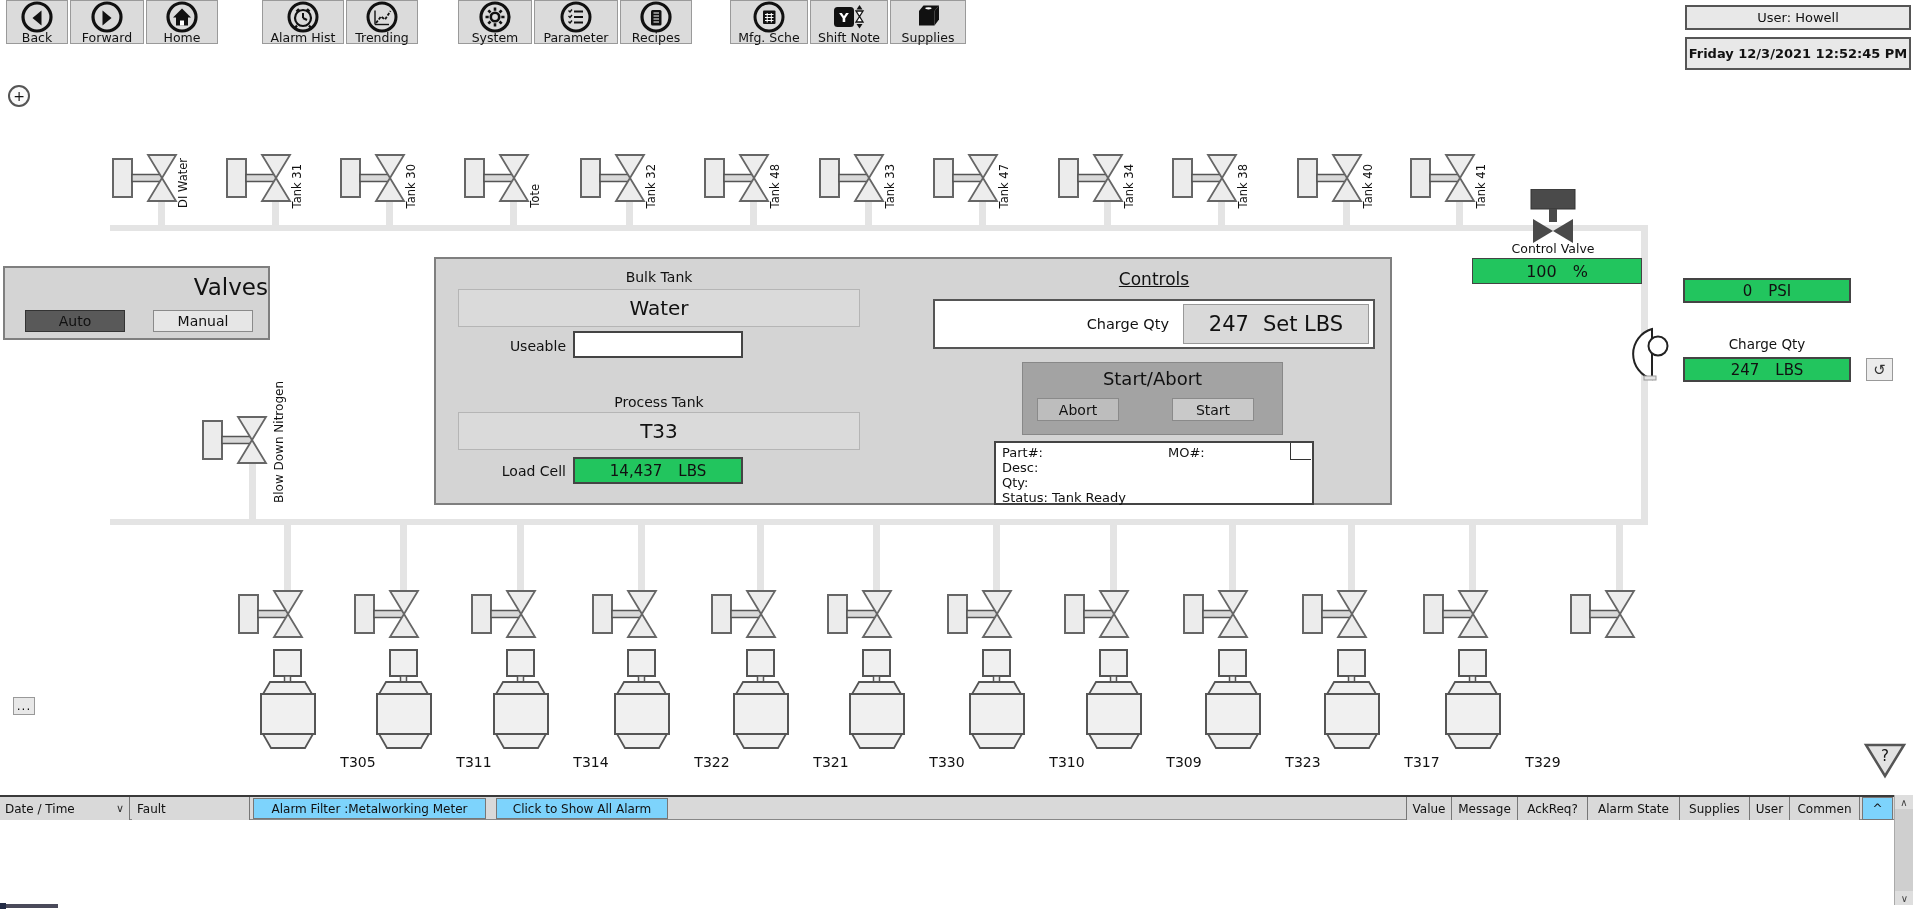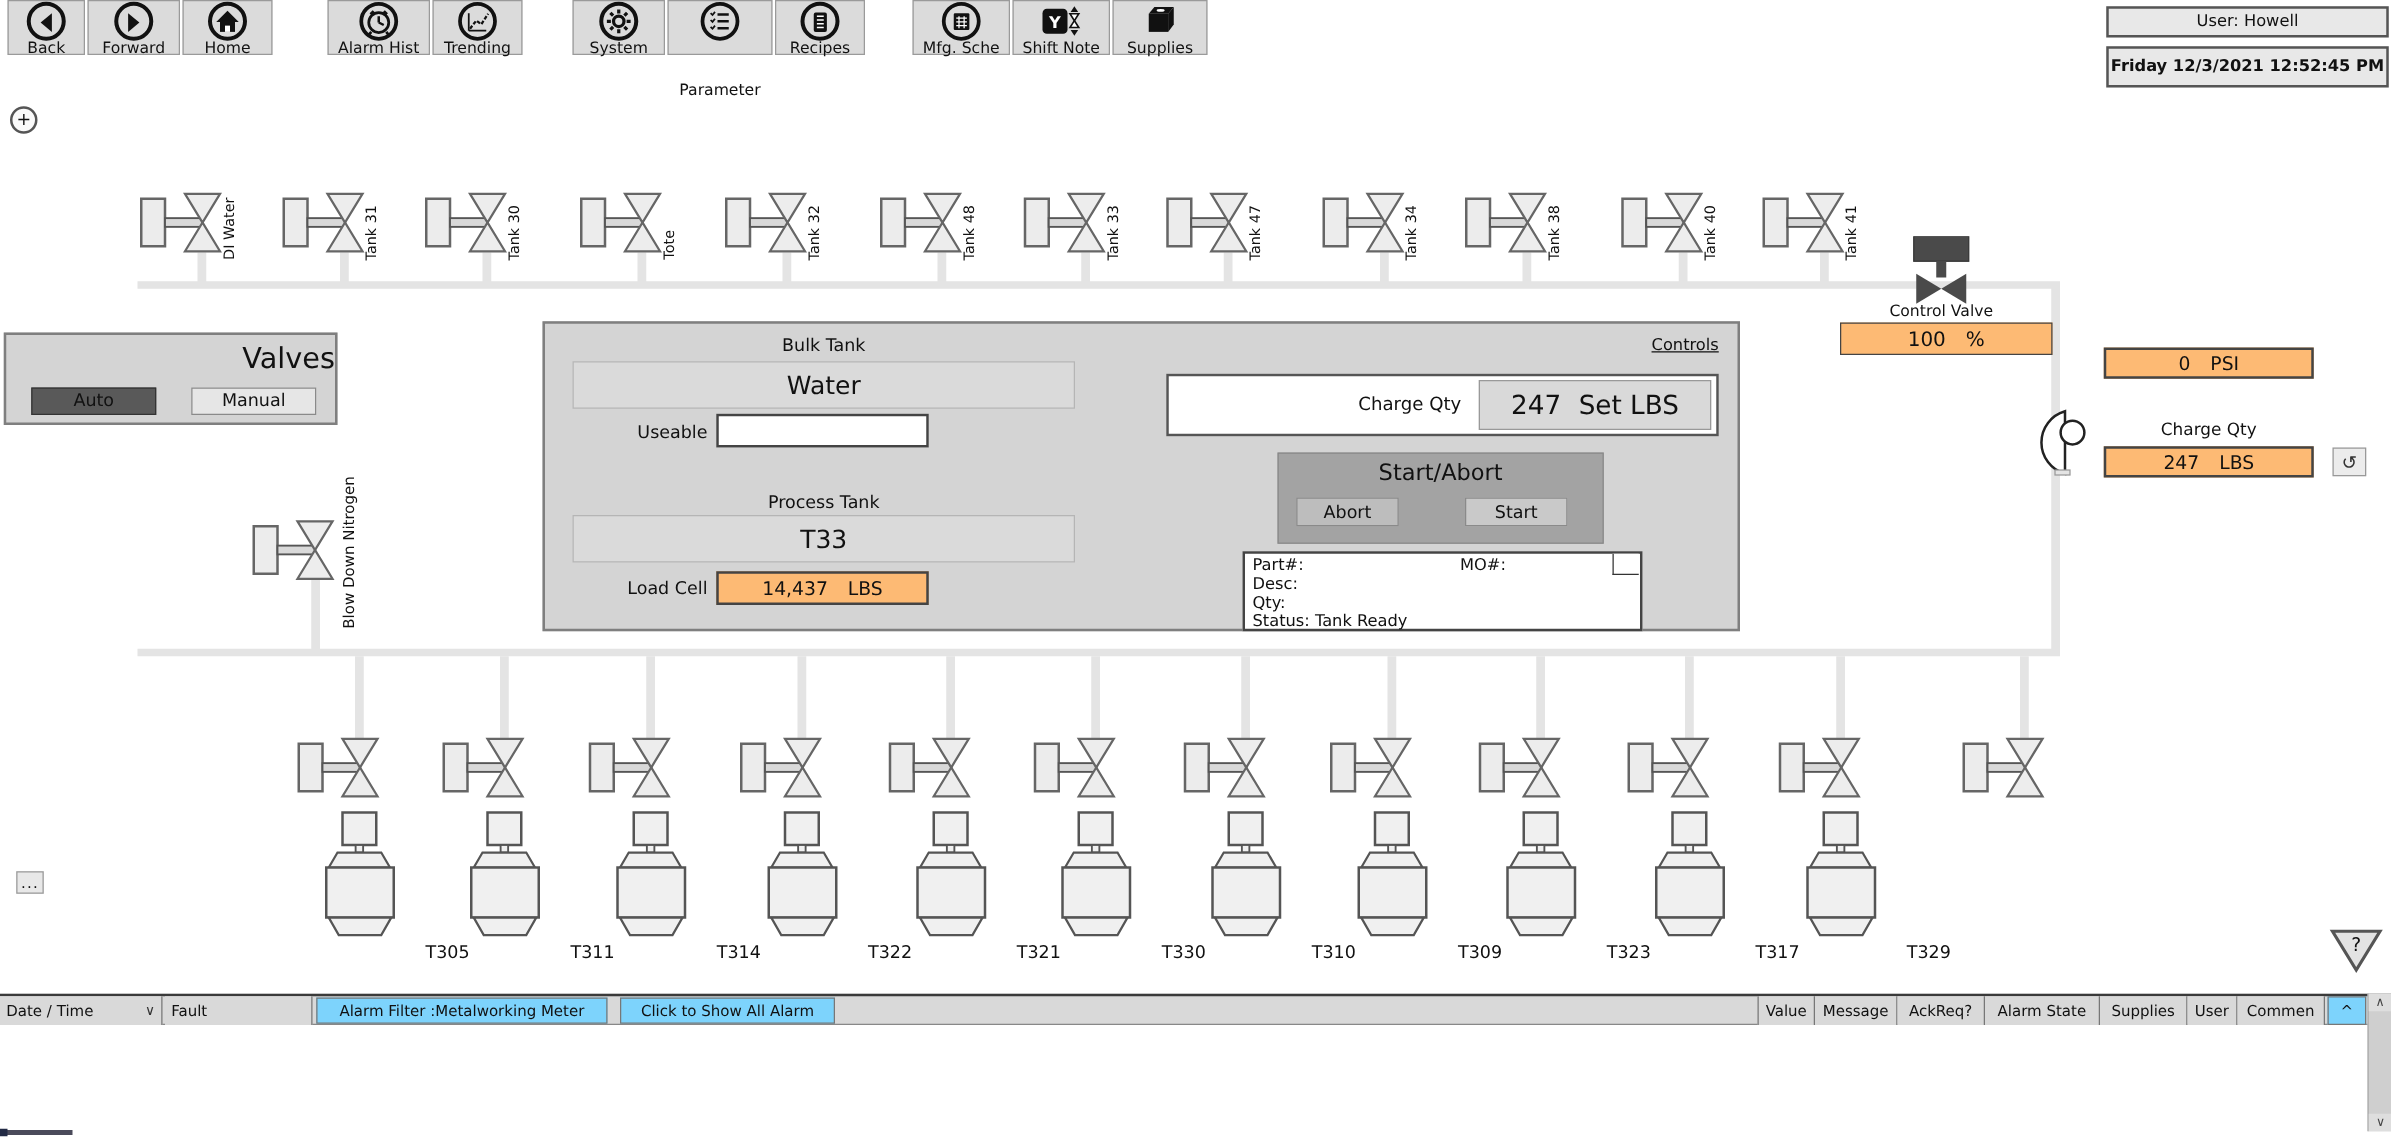--- a/index.html
+++ b/index.html
@@ -13,21 +13,21 @@
   .tb-icon{height:28px;display:flex;align-items:center;justify-content:center;}
   .tb-label{font-size:12.5px;line-height:13px;white-space:nowrap;}
   .tab{box-sizing:border-box;height:24px;background:#dbdbdb;border:1px solid #9a9a9a;
     display:flex;align-items:center;justify-content:center;font-size:13px;white-space:nowrap;}
 
   .info-box{box-sizing:border-box;background:#e8e8e8;border:2px solid #555;
     display:flex;align-items:center;justify-content:center;font-size:13px;}
 
   .pipe{position:absolute;background:#e4e4e4;}
 
-  .box{position:absolute;box-sizing:border-box;border:2px solid #444;background:#fdba74;
+  .box{position:absolute;box-sizing:border-box;border:2px solid #444;background:#22c55e;
     display:flex;align-items:center;justify-content:center;gap:16px;}
 
   .vlabel{position:absolute;writing-mode:vertical-rl;transform:rotate(180deg);
     font-size:11.5px;color:#111;white-space:nowrap;}
 
   .panel{position:absolute;box-sizing:border-box;background:#d4d4d4;border:2px solid #7f7f7f;}
   .gray-box{position:absolute;box-sizing:border-box;background:#dadada;border:1px solid #b5b5b5;
     display:flex;align-items:center;justify-content:center;font-size:20px;}
   .small-label{position:absolute;font-size:14px;white-space:nowrap;}
   .btn{position:absolute;box-sizing:border-box;background:#c9c9c9;border:1px solid #8a8a8a;
@@ -101,21 +101,21 @@
       <div class="tb-btn" style="width: 74px; margin-left: 40px;">
         <span class="tb-icon">
           <svg width="34" height="34" viewBox="0 0 34 34">
             <circle cx="17" cy="17" r="14" fill="none" stroke="#111" stroke-width="3.2"></circle>
             <circle cx="17" cy="17" r="4.2" fill="none" stroke="#111" stroke-width="2.6"></circle>
             <path d="M17,7.5v3.2 M17,23.3v3.2 M7.5,17h3.2 M23.3,17h3.2 M10.3,10.3l2.2,2.2 M21.5,21.5l2.2,2.2 M23.7,10.3l-2.2,2.2 M12.5,21.5l-2.2,2.2" stroke="#111" stroke-width="2.6" fill="none"></path>
           </svg>
         </span>
         <span class="tb-label">System</span>
       </div>
-      <div class="tb-btn" style="width: 84px; margin-left: 2px; gap: 34px;">
+      <div class="tb-btn" style="width: 84px; margin-left: 2px;">
         <span class="tb-icon">
           <svg width="34" height="34" viewBox="0 0 34 34">
             <circle cx="17" cy="17" r="14" fill="none" stroke="#111" stroke-width="3"></circle>
             <path d="M15,11.5h9 M15,17h9 M15,22.5h9" stroke="#111" stroke-width="2" fill="none"></path>
             <path d="M9.5,10.5l1.5,1.5 2,-2.5 M9.5,16l1.5,1.5 2,-2.5 M9.5,21.5l1.5,1.5 2,-2.5" stroke="#111" stroke-width="1.4" fill="none"></path>
           </svg>
         </span>
         <span class="tb-label">Parameter</span>
       </div>
       <div class="tb-btn" style="width: 72px; margin-left: 2px;">
@@ -334,21 +334,21 @@
     <div class="small-label" style="left:22px;top:135px;width:402px;text-align:center;">Process Tank</div>
     <div class="gray-box" style="left:22px;top:153px;width:402px;height:38px;text-align:right;">
       <span>T33</span>
     </div>
     <div class="small-label" style="left:0px;top:204px;width:130px;text-align:right;">Load Cell</div>
     <div class="box" style="left:137px;top:198px;width:170px;height:27px;font-size:15px;">
       <span>14,437</span>
       <span>LBS</span>
     </div>
 
-    <div class="small-label" style="left:497px;top:10px;width:442px;text-align:right;font-size:13px;text-decoration:underline;">Controls</div>
+    <div class="small-label" style="left:497px;top:10px;width:442px;text-align:center;font-size:17px;text-decoration:underline;">Controls</div>
     <div class="abs" style="left:497px;top:40px;width:442px;height:50px;background:#fff;border:2px solid #555;display:flex;align-items:center;justify-content:flex-end;">
       <span style="font-size:14.5px;margin-right:14px;">Charge Qty</span>
       <div style="box-sizing:border-box;width:186px;height:40px;margin-right:4px;background:#d9d9d9;border:1px solid #999;display:flex;align-items:center;justify-content:center;gap:14px;font-size:21px;">
         <span>247</span>
         <span>Set LBS</span>
       </div>
     </div>
     <div class="abs" style="left:586px;top:103px;width:261px;height:73px;background:#a3a3a3;border:1.5px solid #888;">
       <div style="text-align:center;font-size:18px;margin-top:5px;">Start/Abort</div>
       <div class="btn" style="left:14px;top:35px;width:82px;height:23px;background:#bdbdbd;">

